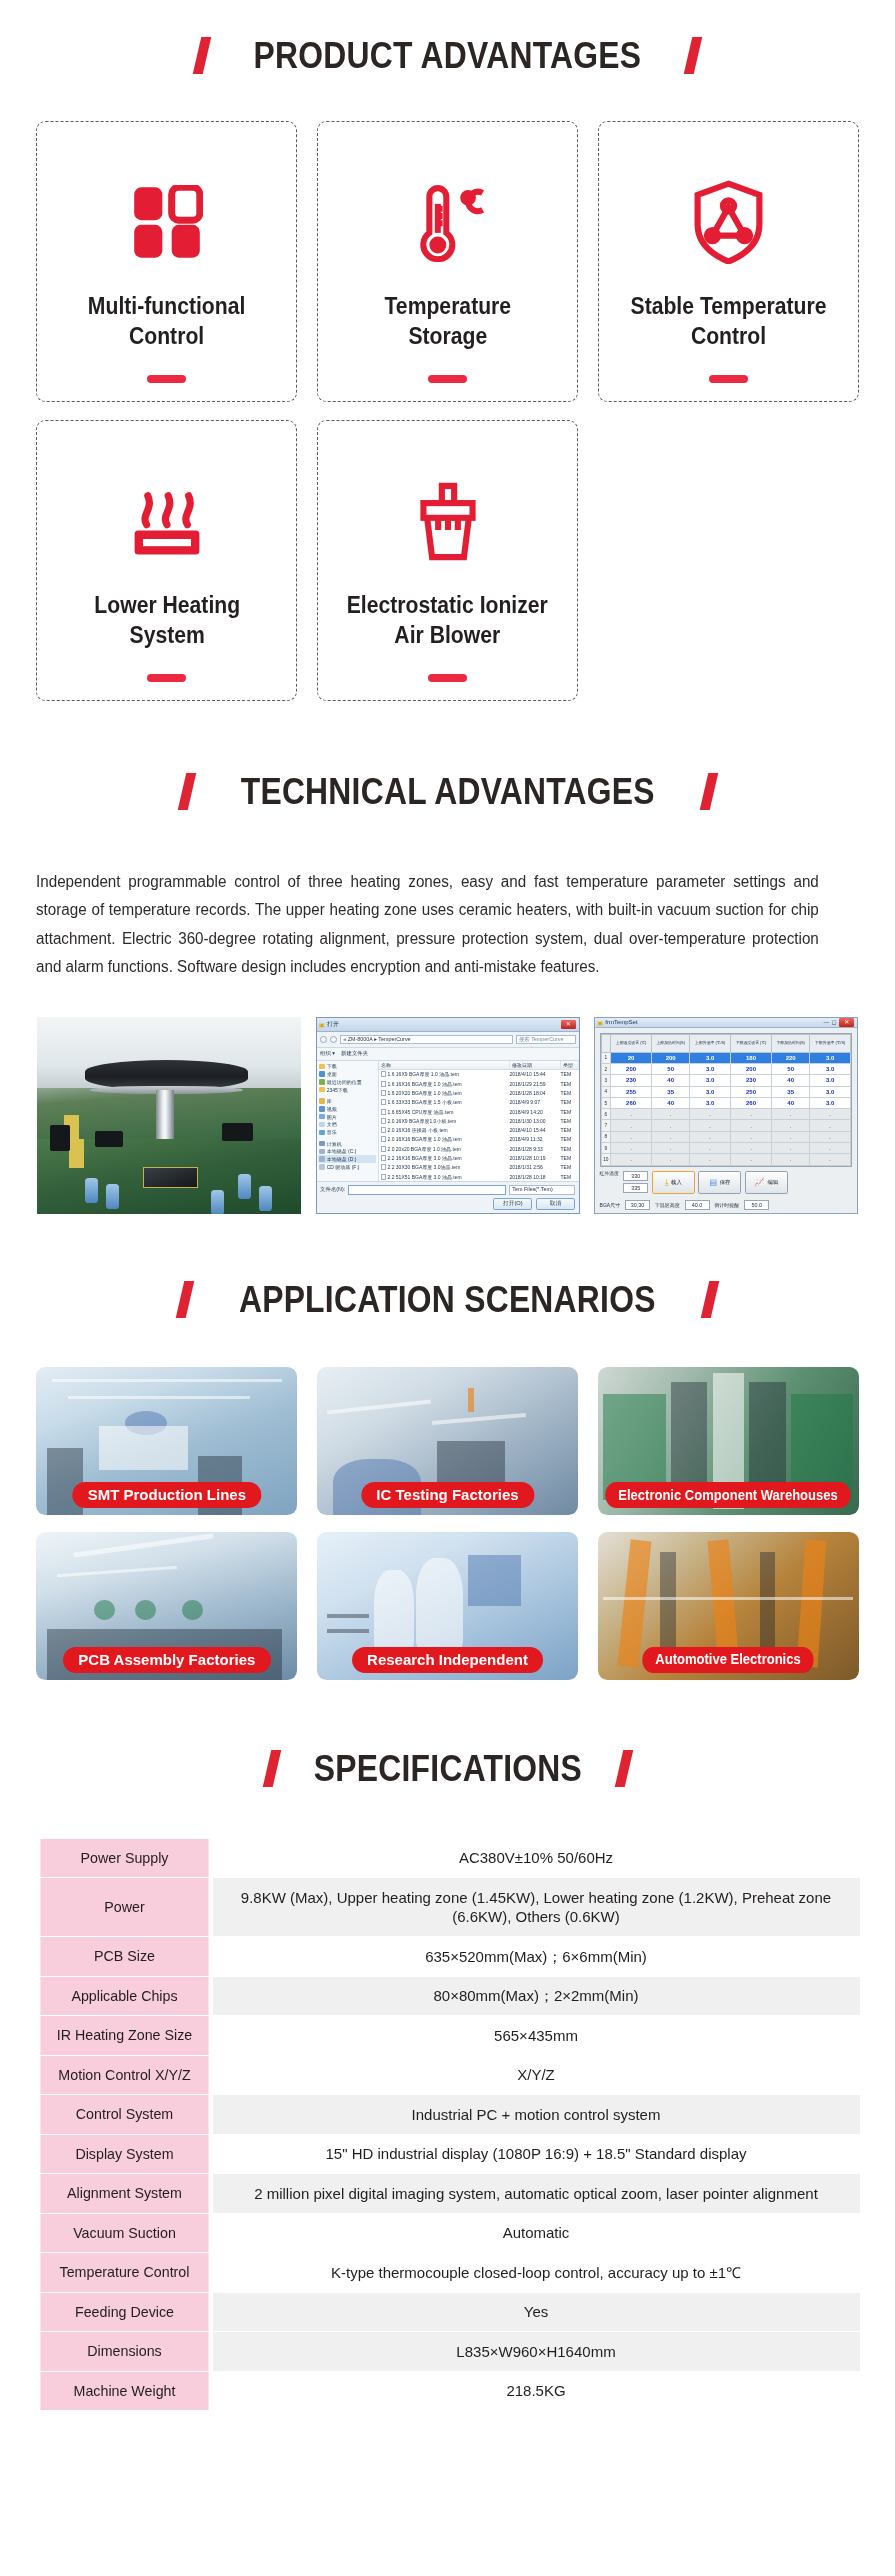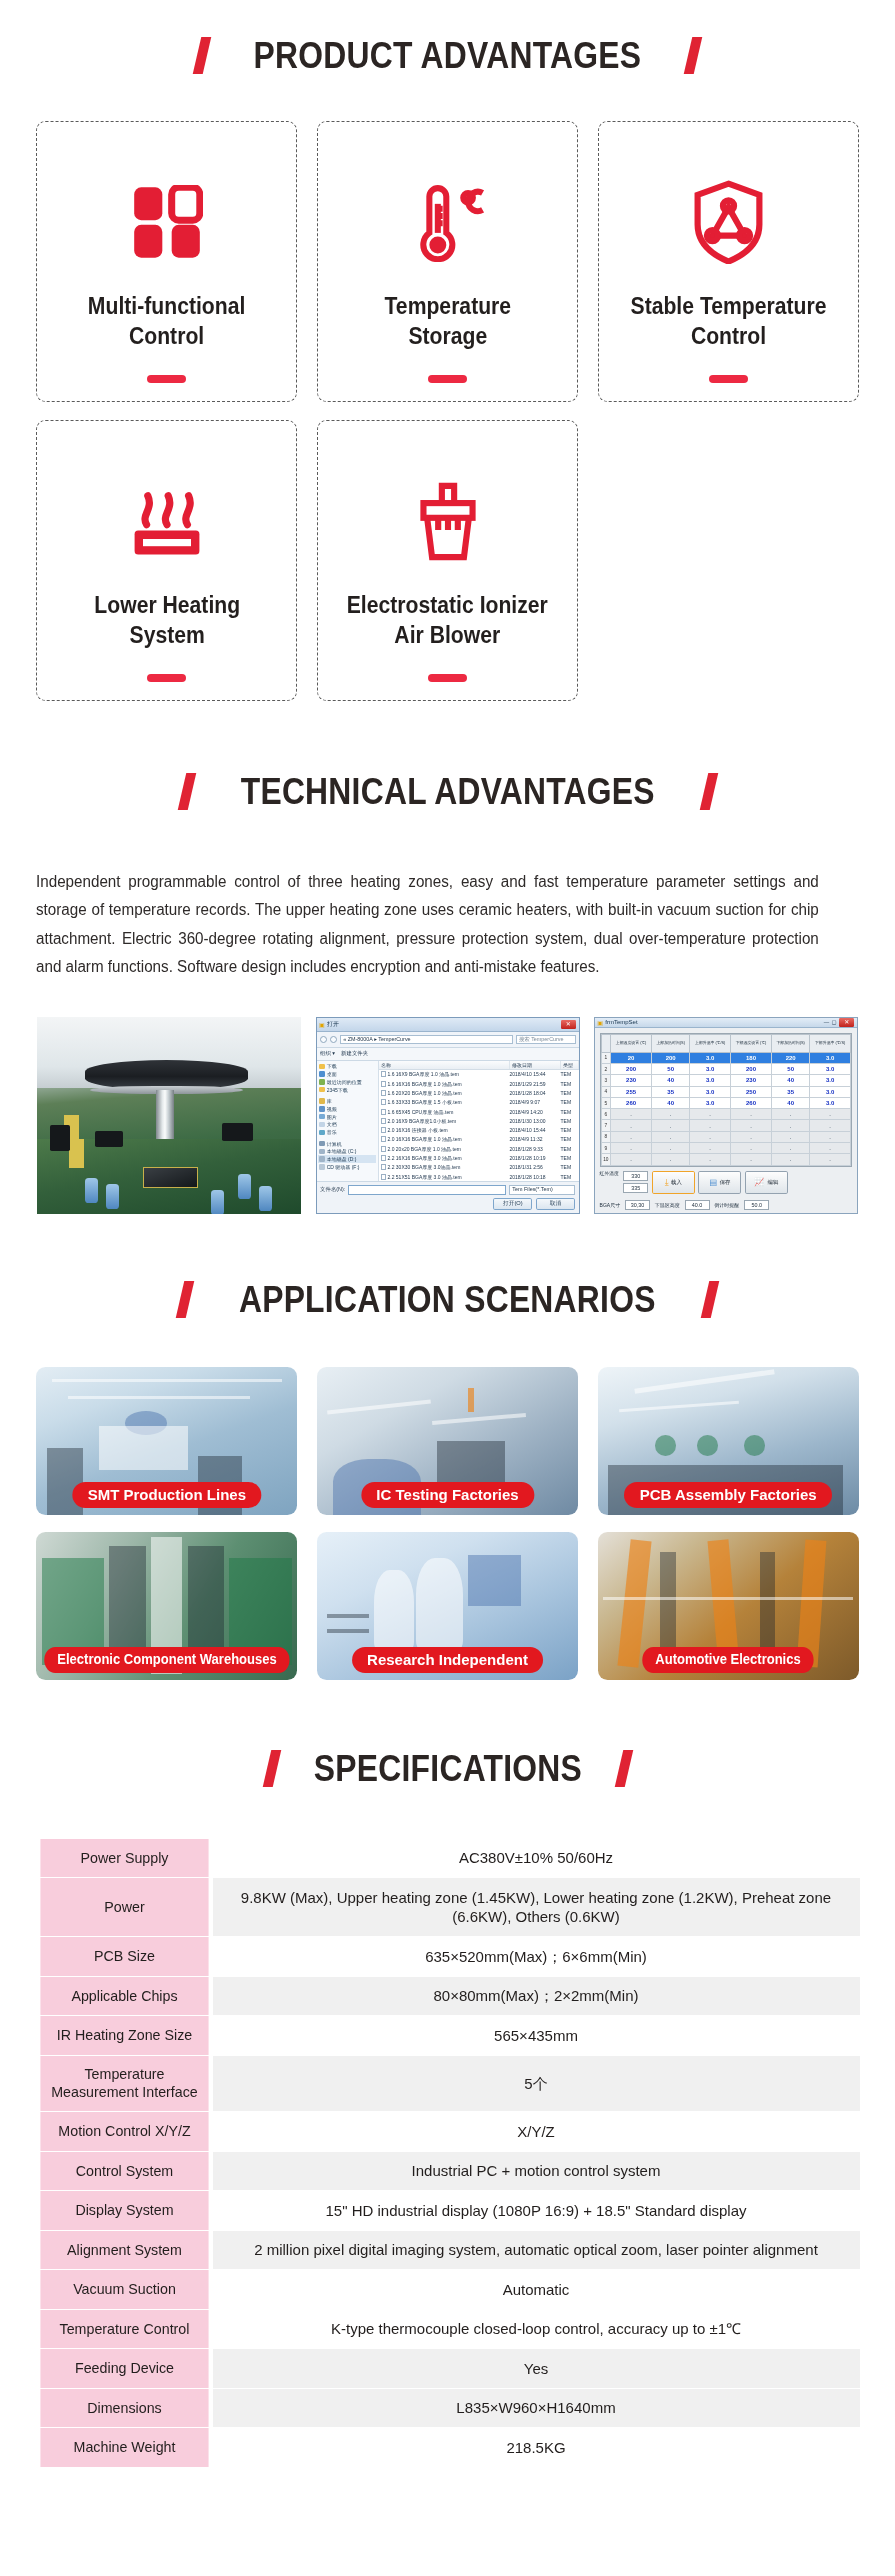--- a/index.html
+++ b/index.html
@@ -765,39 +765,39 @@
 
     <div class="app-card sc2">
       <div class="bar" style="left:4%;top:26%;width:40%;height:4.2px;transform:rotate(-6deg);"></div>
       <div class="bar" style="left:44%;top:34%;width:36%;height:3.6px;transform:rotate(-5deg);"></div>
       <div class="or" style="left:58%;top:14%;width:5.4px;height:24px;"></div>
       <div class="dk" style="left:46%;top:50%;width:26%;height:32%;"></div>
       <div class="bl" style="left:6%;top:62%;width:34%;height:38%;border-radius:40% 40% 0 0;"></div>
       <div class="app-badge">IC Testing Factories</div>
     </div>
 
+    <div class="app-card sc3">
+      <div class="gr" style="left:2%;top:18%;width:24%;height:72%;"></div>
+      <div class="gr" style="left:74%;top:18%;width:24%;height:72%;"></div>
+      <div class="bar" style="left:44%;top:4%;width:12%;height:92%;"></div>
+      <div class="dk" style="left:28%;top:10%;width:14%;height:80%;"></div>
+      <div class="dk" style="left:58%;top:10%;width:14%;height:80%;"></div>
+      <div class="app-badge cond">Electronic Component Warehouses</div>
+    </div>
+
     <div class="app-card sc4">
       <div class="bar" style="left:14%;top:8%;width:54%;height:4.8px;transform:rotate(-8deg);"></div>
       <div class="bar" style="left:8%;top:26%;width:46%;height:3px;transform:rotate(-4deg);"></div>
       <div class="gr" style="left:22%;top:46%;width:8%;height:14%;border-radius:50%;"></div>
       <div class="gr" style="left:38%;top:46%;width:8%;height:14%;border-radius:50%;"></div>
       <div class="gr" style="left:56%;top:46%;width:8%;height:14%;border-radius:50%;"></div>
       <div class="dk" style="left:4%;top:66%;width:90%;height:34%;"></div>
       <div class="app-badge">PCB Assembly Factories</div>
     </div>
 
-    <div class="app-card sc3">
-      <div class="gr" style="left:2%;top:18%;width:24%;height:72%;"></div>
-      <div class="gr" style="left:74%;top:18%;width:24%;height:72%;"></div>
-      <div class="bar" style="left:44%;top:4%;width:12%;height:92%;"></div>
-      <div class="dk" style="left:28%;top:10%;width:14%;height:80%;"></div>
-      <div class="dk" style="left:58%;top:10%;width:14%;height:80%;"></div>
-      <div class="app-badge cond">Electronic Component Warehouses</div>
-    </div>
-
     <div class="app-card sc5">
       <div class="bl" style="left:58%;top:16%;width:20%;height:34%;"></div>
       <div class="bar" style="left:38%;top:18%;width:18%;height:62%;border-radius:40% 40% 10% 10%;"></div>
       <div class="bar" style="left:22%;top:26%;width:15%;height:54%;border-radius:40% 40% 10% 10%;"></div>
       <div class="dk" style="left:4%;top:56%;width:16%;height:3.6px;"></div>
       <div class="dk" style="left:4%;top:66%;width:16%;height:3.6px;"></div>
       <div class="app-badge">Research Independent</div>
     </div>
 
     <div class="app-card sc6">
@@ -835,24 +835,20 @@
           <td class="spec-v">635×520mm(Max)；6×6mm(Min)</td>
         </tr>
         <tr class="spec-row odd">
           <td class="spec-k">Applicable Chips</td>
           <td class="spec-v">80×80mm(Max)；2×2mm(Min)</td>
         </tr>
         <tr class="spec-row even">
           <td class="spec-k">IR Heating Zone Size</td>
           <td class="spec-v">565×435mm</td>
         </tr>
-        <tr class="spec-row odd">
-          <td class="spec-k">Temperature Measurement Interface</td>
-          <td class="spec-v">5个</td>
-        </tr>
         <tr class="spec-row even">
           <td class="spec-k">Motion Control X/Y/Z</td>
           <td class="spec-v">X/Y/Z</td>
         </tr>
         <tr class="spec-row odd">
           <td class="spec-k">Control System</td>
           <td class="spec-v">Industrial PC + motion control system</td>
         </tr>
         <tr class="spec-row even">
           <td class="spec-k">Display System</td>

